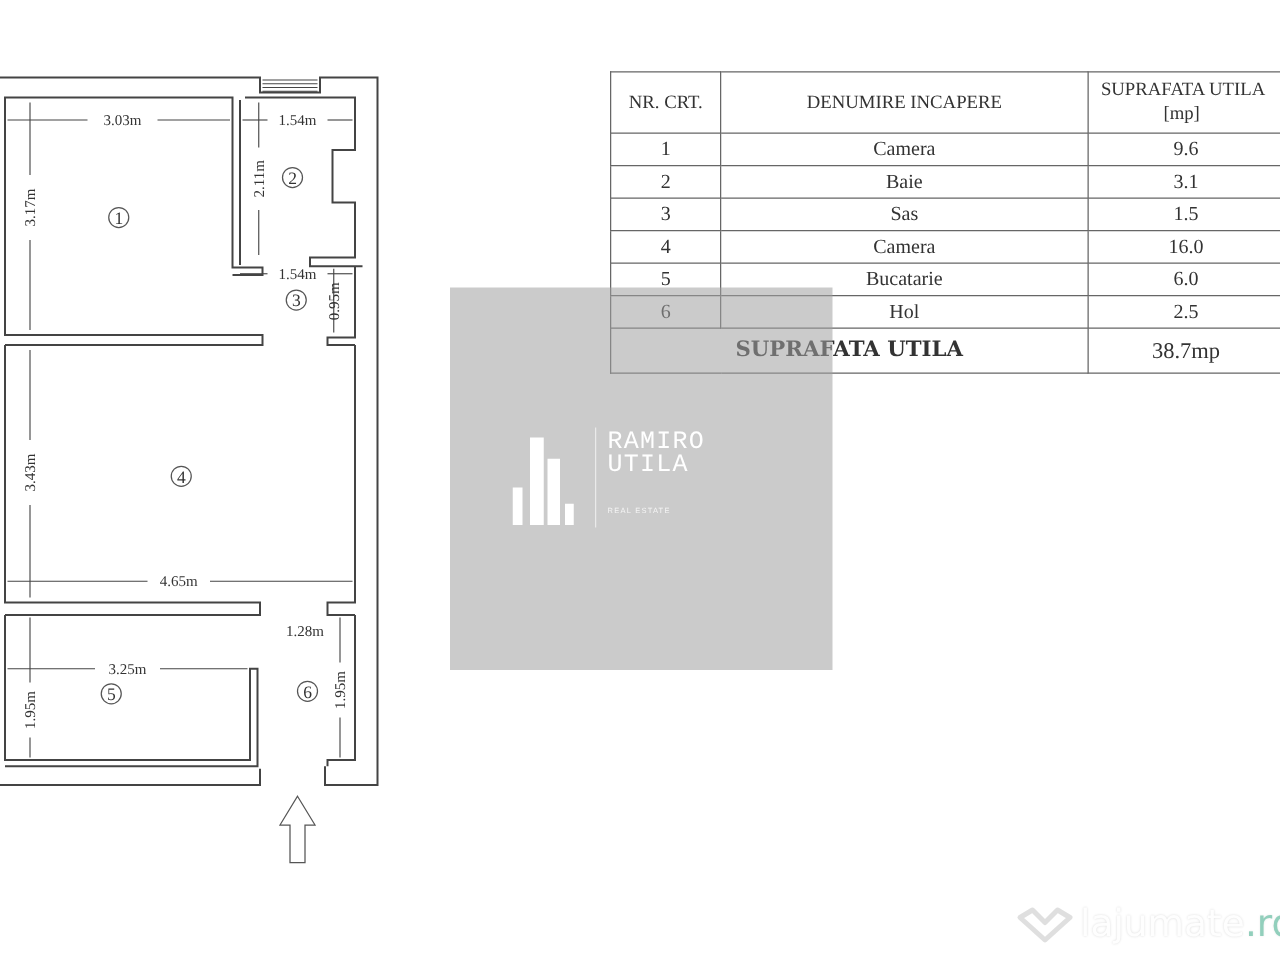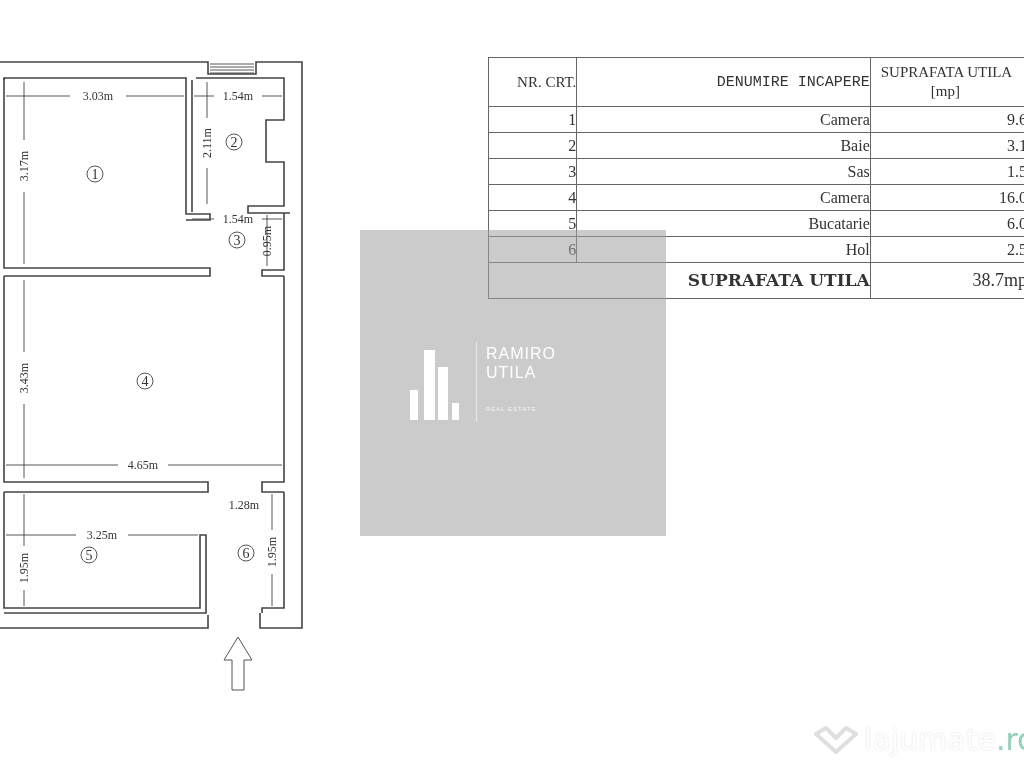--- a/index.html
+++ b/index.html
@@ -7,32 +7,32 @@
     #plan { position: absolute; left: 0; top: 0; width: 1024px; height: 768px; }
     #plan text { font-family: "Liberation Serif", "DejaVu Serif", serif; fill: #333; }
     .wall { fill: none; stroke: #444; stroke-width: 1.6; }
     .dim { stroke: #444; stroke-width: 0.9; fill: none; }
     .dimtxt { font-size: 12px; }
     .roomnum { font-size: 14px; }
     .roomcircle { fill: none; stroke: #555; stroke-width: 1; }
 
     .table-wrap { position: absolute; left: 488px; top: 57px; width: 540px; }
     table.areas { border-collapse: collapse; width: 540px; font-family: "Liberation Serif", "DejaVu Serif", serif; color: #333; }
-    table.areas th, table.areas td { border: 1px solid #666; text-align: right; padding: 0; }
+    table.areas th, table.areas td { border: 1px solid #666; text-align: center; padding: 0; }
     table.areas th { font-weight: normal; font-size: 15px; height: 48px; line-height: 19px; }
     table.areas td { font-size: 16px; height: 25px; line-height: 25px; }
     table.areas tr.total td { height: 35px; font-size: 18px; }
     table.areas tr.total td.total-label { font-weight: bold; font-family: "DejaVu Serif", serif; font-size: 17px; }
-    .col-nr { width: 90px; } .col-name { width: 303px; font-family: Liberation Mono, monospace; } .col-area { width: 147px; }
+    .col-nr { width: 90px; } .col-name { width: 303px; } .col-area { width: 147px; }
     .th-area { text-align: left !important; padding-left: 10px !important; white-space: nowrap; overflow: hidden; }
 
     .watermark { position: absolute; left: 360px; top: 230px; width: 306px; height: 306px; background: rgba(160,160,160,0.55); }
     .wm-logo { position: absolute; left: 50px; top: 115px; }
     .wm-divider { position: absolute; left: 116px; top: 112px; width: 1px; height: 80px; background: rgba(255,255,255,0.6); }
-    .wm-name { position: absolute; left: 126px; top: 114px; color: #fff; font-family: Liberation Sans, sans-serif; font-size: 16px; line-height: 19px; letter-spacing: 1px; }
+    .wm-name { position: absolute; left: 126px; top: 114px; color: #fff; font-family: Liberation Mono, monospace; font-size: 20px; line-height: 19px; letter-spacing: 1px; }
     .wm-sub { position: absolute; left: 126px; top: 176px; color: rgba(255,255,255,0.8); font-family: "Liberation Sans", sans-serif; font-size: 6px; letter-spacing: 1px; }
 
     .site-mark { position: absolute; left: 812px; top: 722px; display: flex; align-items: center; gap: 4px; }
     .site-icon { width: 48px; height: 32px; }
     .site-text { font-family: "DejaVu Sans", sans-serif; font-size: 30px; color: rgba(255,255,255,0.95); text-shadow: 0 0 2px rgba(0,0,0,0.15); letter-spacing: 0px; }
     .site-text .tld { color: #4ab090; opacity: 0.6; }
   </style>
 </head>
 <body>
 

